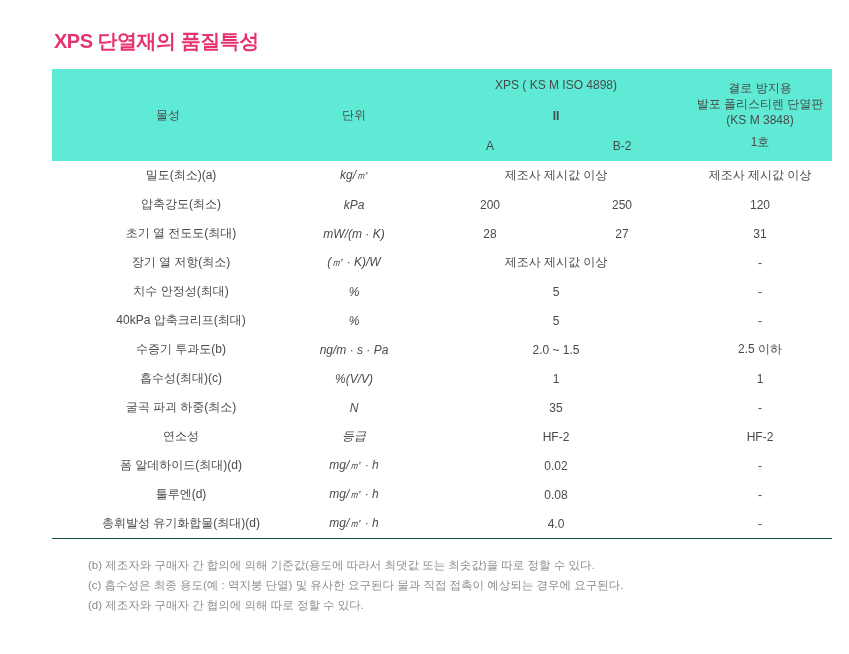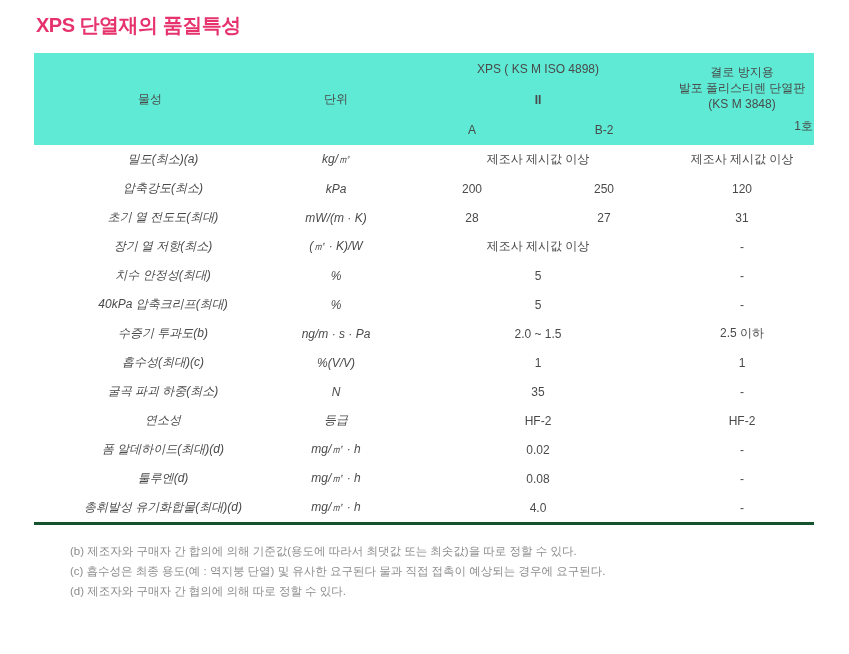--- a/index.html
+++ b/index.html
@@ -9,22 +9,23 @@
   }
   body {
     width: 849px;
     height: 654px;
     font-family: "Liberation Sans", sans-serif;
     color: #3a3a3a;
     position: relative;
     overflow: hidden;
   }
   .page {
-    padding: 12px 34px 0 34px;
+    padding: 28px 34px 0 34px;
     box-sizing: border-box;
+    margin-left: 18px;
   }
   .page-title {
     color: #e6336e;
     font-size: 20px;
     font-weight: bold;
     letter-spacing: -0.5px;
     margin: 0 0 14px 2px;
   }
   table.spec {
     border-collapse: collapse;
@@ -65,28 +66,27 @@
   
   tbody tr {
     height: 29px;
   }
   tbody td {
     border-bottom: 1px solid #dedede;
     padding: 0;
     height: 29px;
   }
   tbody tr:last-child td {
-    border-bottom: 3px solid #14532d;
+    border-bottom: 1px solid #14532d;
   }
   td.prop {
     text-align: left;
     padding-left: 26px;
     color: #4a4a4a;
     font-size: 12.5px;
-    font-style: italic;
   }
   td.unit {
     color: #5a5a5a;
     font-size: 12px;
     font-style: italic;
   }
   td.val {
     color: #4a4a4a;
     font-size: 12.5px;
   }
@@ -124,21 +124,21 @@
     </colgroup>
     <thead>
       <tr>
         <td class="hdr-top left-head" rowspan="3">물성</td>
         <td class="hdr-top left-head" rowspan="3">단위</td>
         <td class="hdr-top" colspan="2">XPS ( KS M ISO 4898)</td>
         <td class="hdr-top last-col hdr-multiline" rowspan="3">
           <div>결로 방지용</div>
           <div>발포 폴리스티렌 단열판</div>
           <div>(KS M 3848)</div>
-          <div style="margin-top:6px;text-align:right;">1호</div>
+          <div style="margin-top:6px;">1호</div>
         </td>
       </tr>
       <tr>
         <td class="hdr-mid" colspan="2">II</td>
       </tr>
       <tr>
         <td class="hdr-bot">A</td>
         <td class="hdr-bot">B-2</td>
       </tr>
     </thead>

